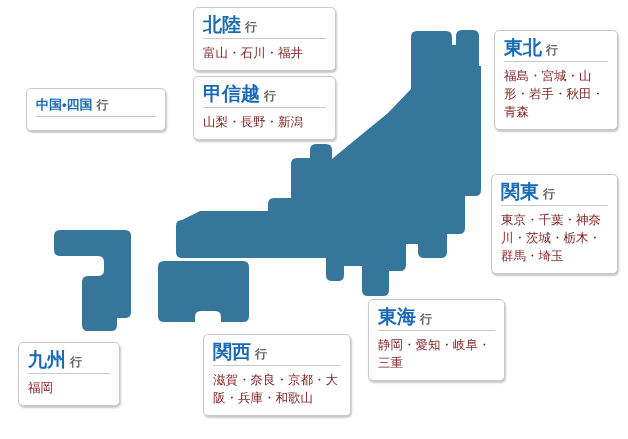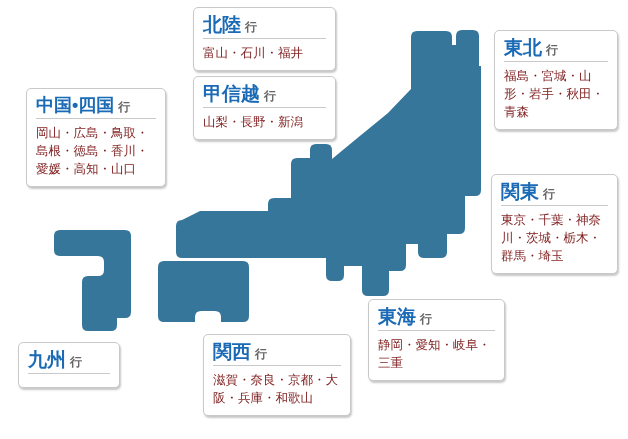--- a/index.html
+++ b/index.html
@@ -54,21 +54,21 @@
     margin-bottom: 5px;
   }
 
   .card-title {
     font-size: 19px;
     font-weight: bold;
     color: #1a6ab5;
     letter-spacing: 0px;
   }
   .card-title.narrow {
-    font-size: 18px;
+    font-size: 13px;
   }
 
   .card-suffix {
     font-size: 12px;
     font-weight: bold;
     color: #666666;
     margin-left: 4px;
   }
 
   .card-body {
@@ -197,21 +197,20 @@
                  Q 158 322 158 316
                  Z"></path>
       </g>
     </svg>
   </div>
 
   <div class="region-card" id="card-chugoku-shikoku">
     <div class="card-head">
       <span class="card-title narrow">中国•四国</span><span class="card-suffix">行</span>
     </div>
-    <div class="card-body">岡山・広島・鳥取・島根・徳島・香川・愛媛・高知・山口</div>
   </div>
 
   <div class="region-card" id="card-hokuriku">
     <div class="card-head">
       <span class="card-title">北陸</span><span class="card-suffix">行</span>
     </div>
     <div class="card-body">富山・石川・福井</div>
   </div>
 
   <div class="region-card" id="card-koshinetsu">
@@ -246,15 +245,16 @@
     <div class="card-head">
       <span class="card-title">東海</span><span class="card-suffix">行</span>
     </div>
     <div class="card-body">静岡・愛知・岐阜・三重</div>
   </div>
 
   <div class="region-card" id="card-kyushu">
     <div class="card-head">
       <span class="card-title">九州</span><span class="card-suffix">行</span>
     </div>
+    <div class="card-body">福岡</div>
   </div>
 
 </div>
 
 </body></html>

